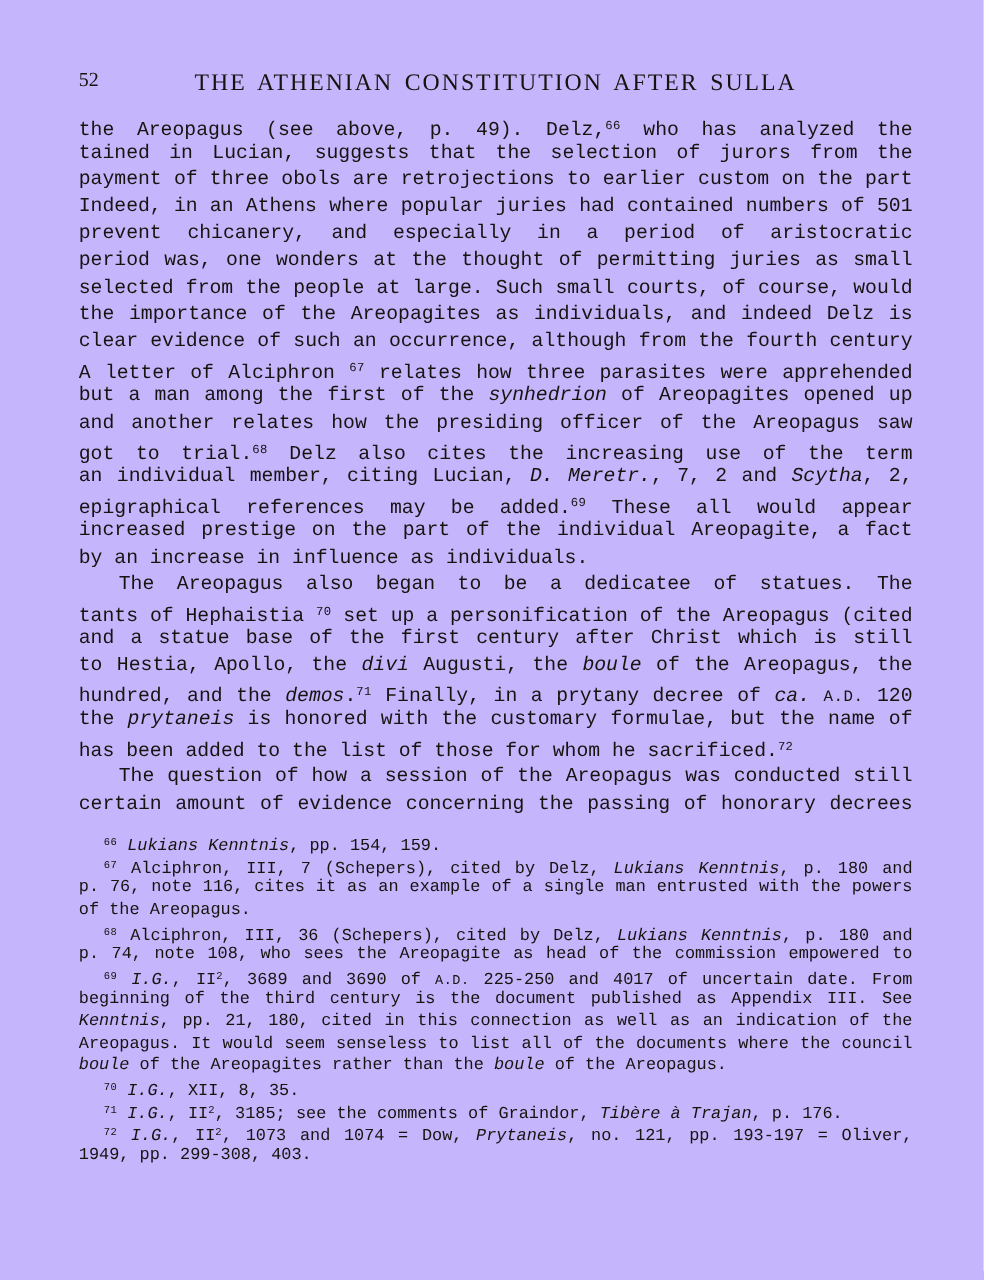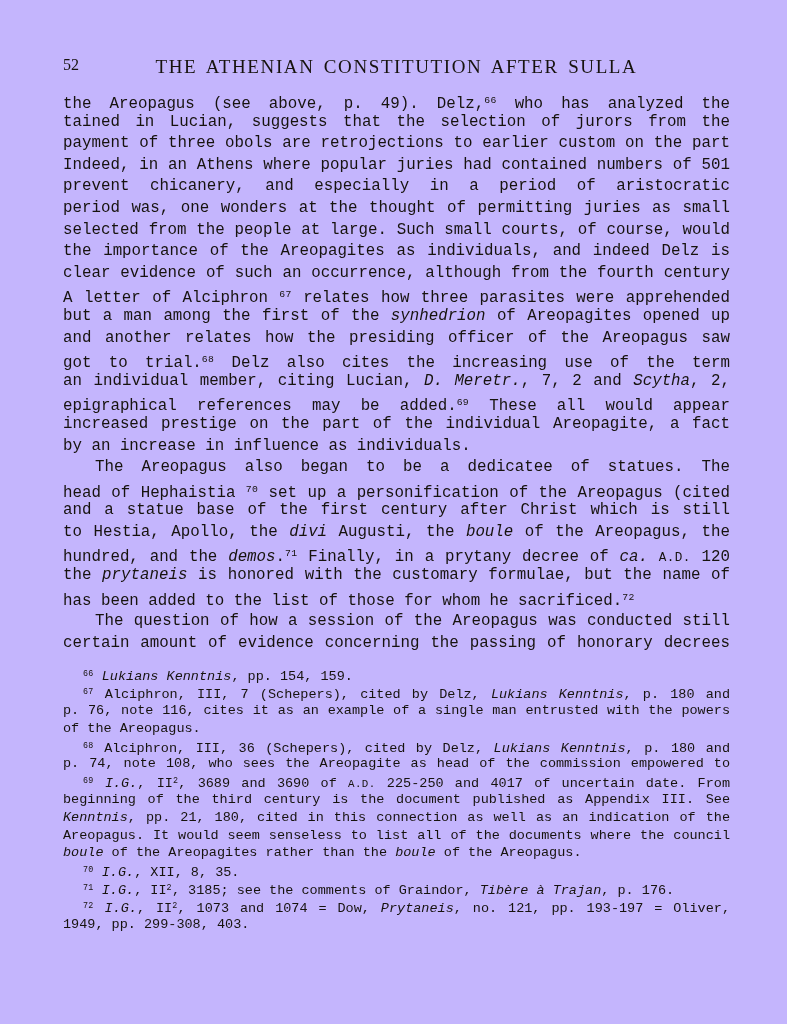--- a/index.html
+++ b/index.html
@@ -85,21 +85,21 @@
         <div class="tline"><span>but a man among the first of the </span><span class="run-i">synhedrion</span><span> of Areopagites opened up the prison;</span></div>
         <div class="tline"><span>and another relates how the presiding officer of the Areopagus saw that a man never</span></div>
         <div class="tline"><span>got to trial.</span><span class="run-sup">68</span><span> Delz also cites the increasing use of the term Areopagite to distinguish</span></div>
         <div class="tline"><span>an individual member, citing Lucian, </span><span class="run-i">D. Meretr.</span><span>, 7, 2 and </span><span class="run-i">Scytha</span><span>, 2, to which three</span></div>
         <div class="tline"><span>epigraphical references may be added.</span><span class="run-sup">69</span><span> These all would appear indicative of an</span></div>
         <div class="tline"><span>increased prestige on the part of the individual Areopagite, a fact possibly explained</span></div>
         <div class="tline tline-last"><span>by an increase in influence as individuals.</span></div>
       </div>
       <div class="paragraph">
         <div class="tline tline-indent"><span>The Areopagus also began to be a dedicatee of statues. The Athenian inhabi-</span></div>
-        <div class="tline"><span>head of Hephaistia </span><span class="run-sup">70</span><span> set up a personification of the Areopagus (cited above, p. 50),</span></div>
+        <div class="tline"><span>tants of Hephaistia </span><span class="run-sup">70</span><span> set up a personification of the Areopagus (cited above, p. 50),</span></div>
         <div class="tline"><span>and a statue base of the first century after Christ which is still preserved was dedicated</span></div>
         <div class="tline"><span>to Hestia, Apollo, the </span><span class="run-i">divi</span><span> Augusti, the </span><span class="run-i">boule</span><span> of the Areopagus, the </span><span class="run-i">boule</span><span> of the six</span></div>
         <div class="tline"><span>hundred, and the </span><span class="run-i">demos</span><span>.</span><span class="run-sup">71</span><span> Finally, in a prytany decree of </span><span class="run-i">ca.</span><span> </span><span class="run-sc">A.D.</span><span> 120 the treasurer of</span></div>
         <div class="tline"><span>the </span><span class="run-i">prytaneis</span><span> is honored with the customary formulae, but the name of the Areopagus</span></div>
         <div class="tline tline-last"><span>has been added to the list of those for whom he sacrificed.</span><span class="run-sup">72</span></div>
       </div>
       <div class="paragraph after-heading">
         <div class="tline tline-indent"><span>The question of how a session of the Areopagus was conducted still remains. A</span></div>
         <div class="tline tline-last"><span>certain amount of evidence concerning the passing of honorary decrees may be</span></div>
       </div>

